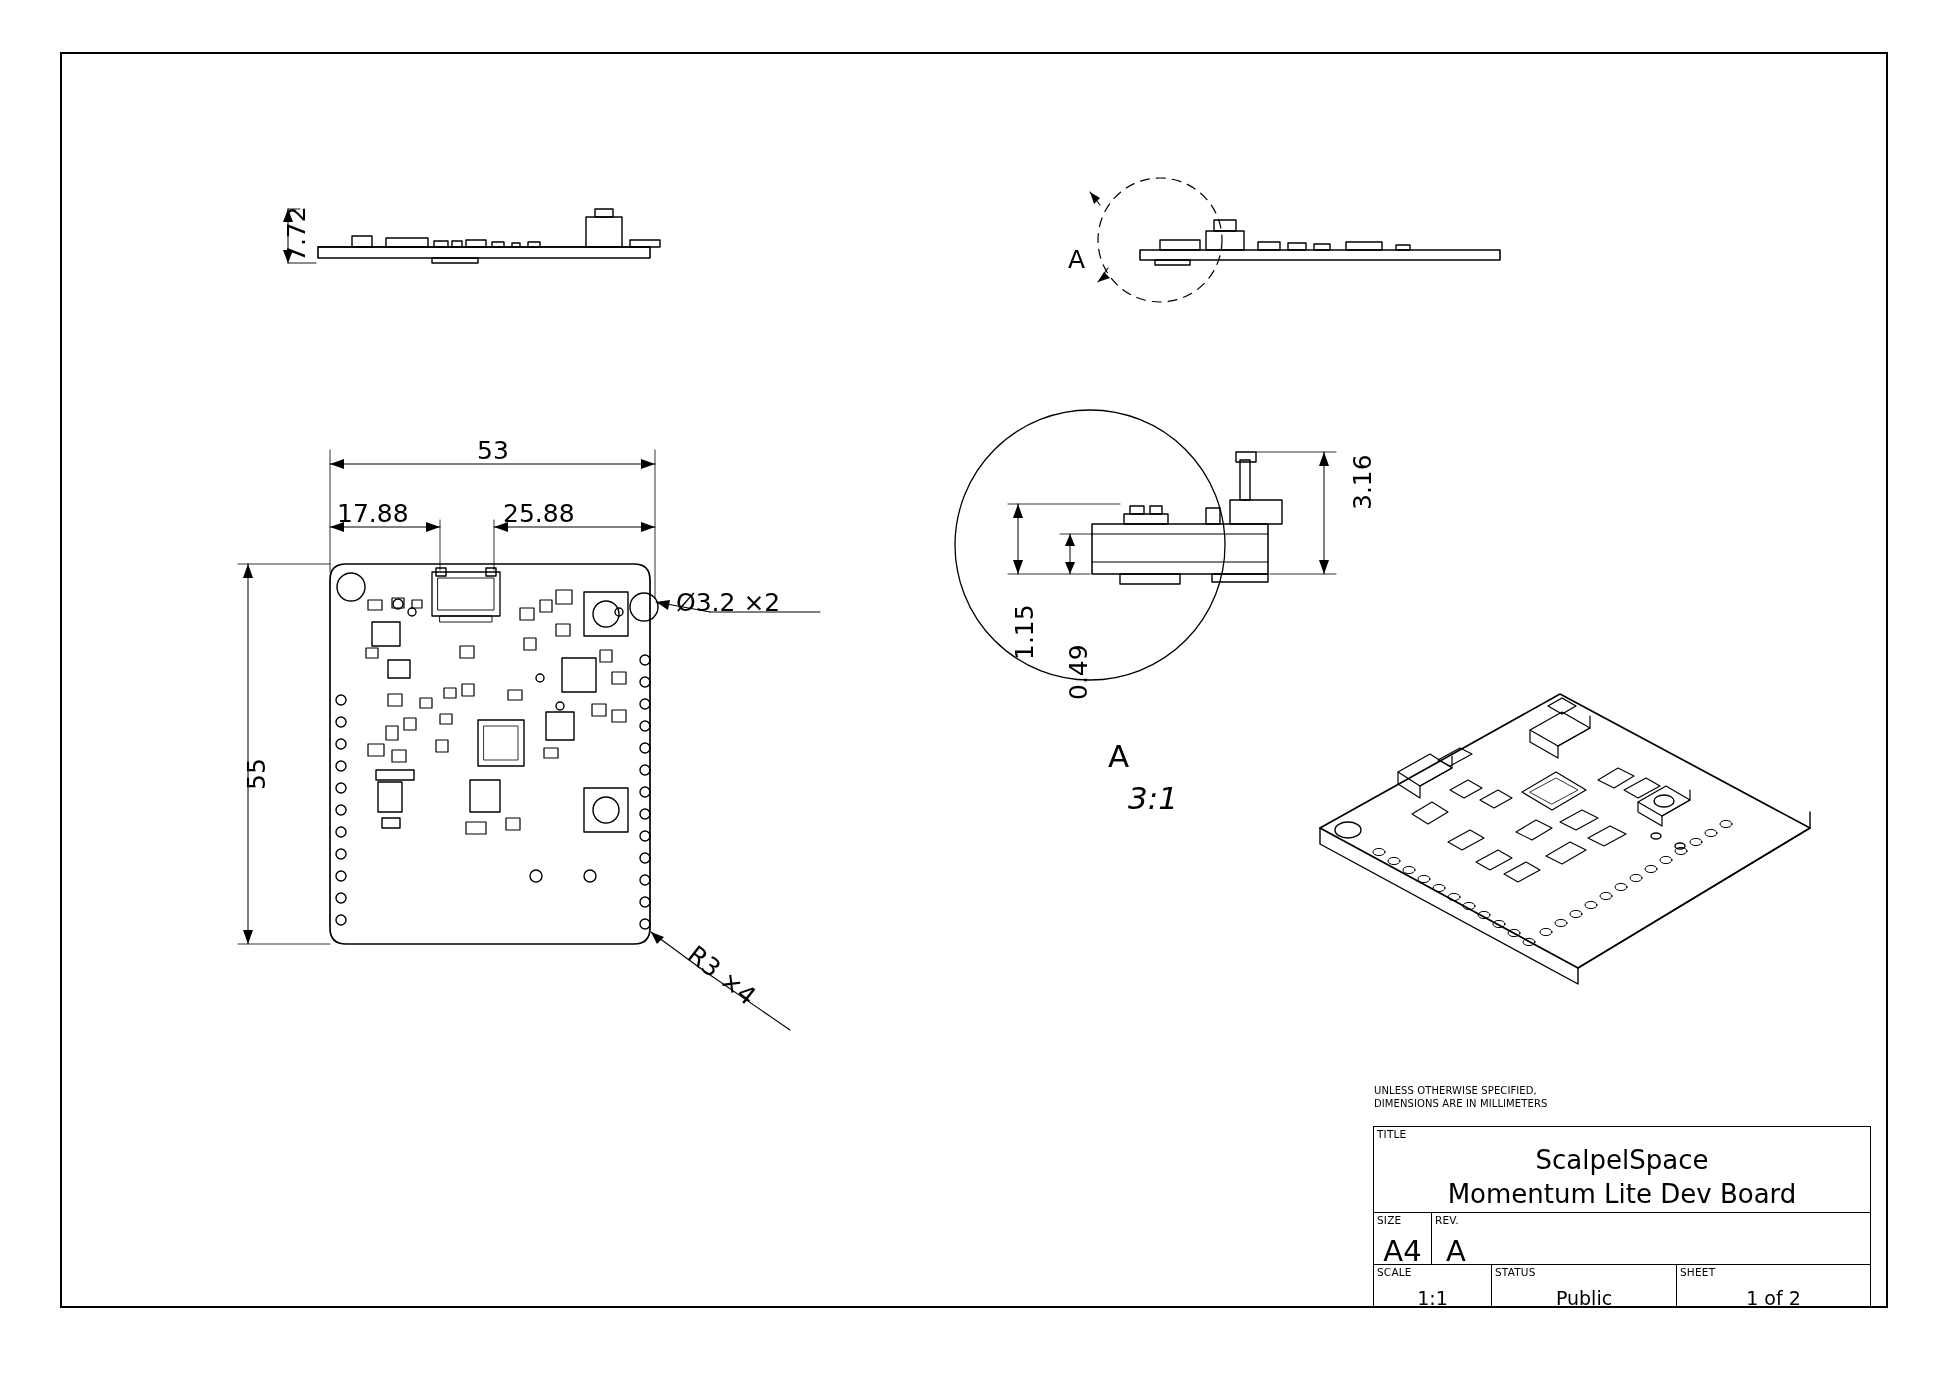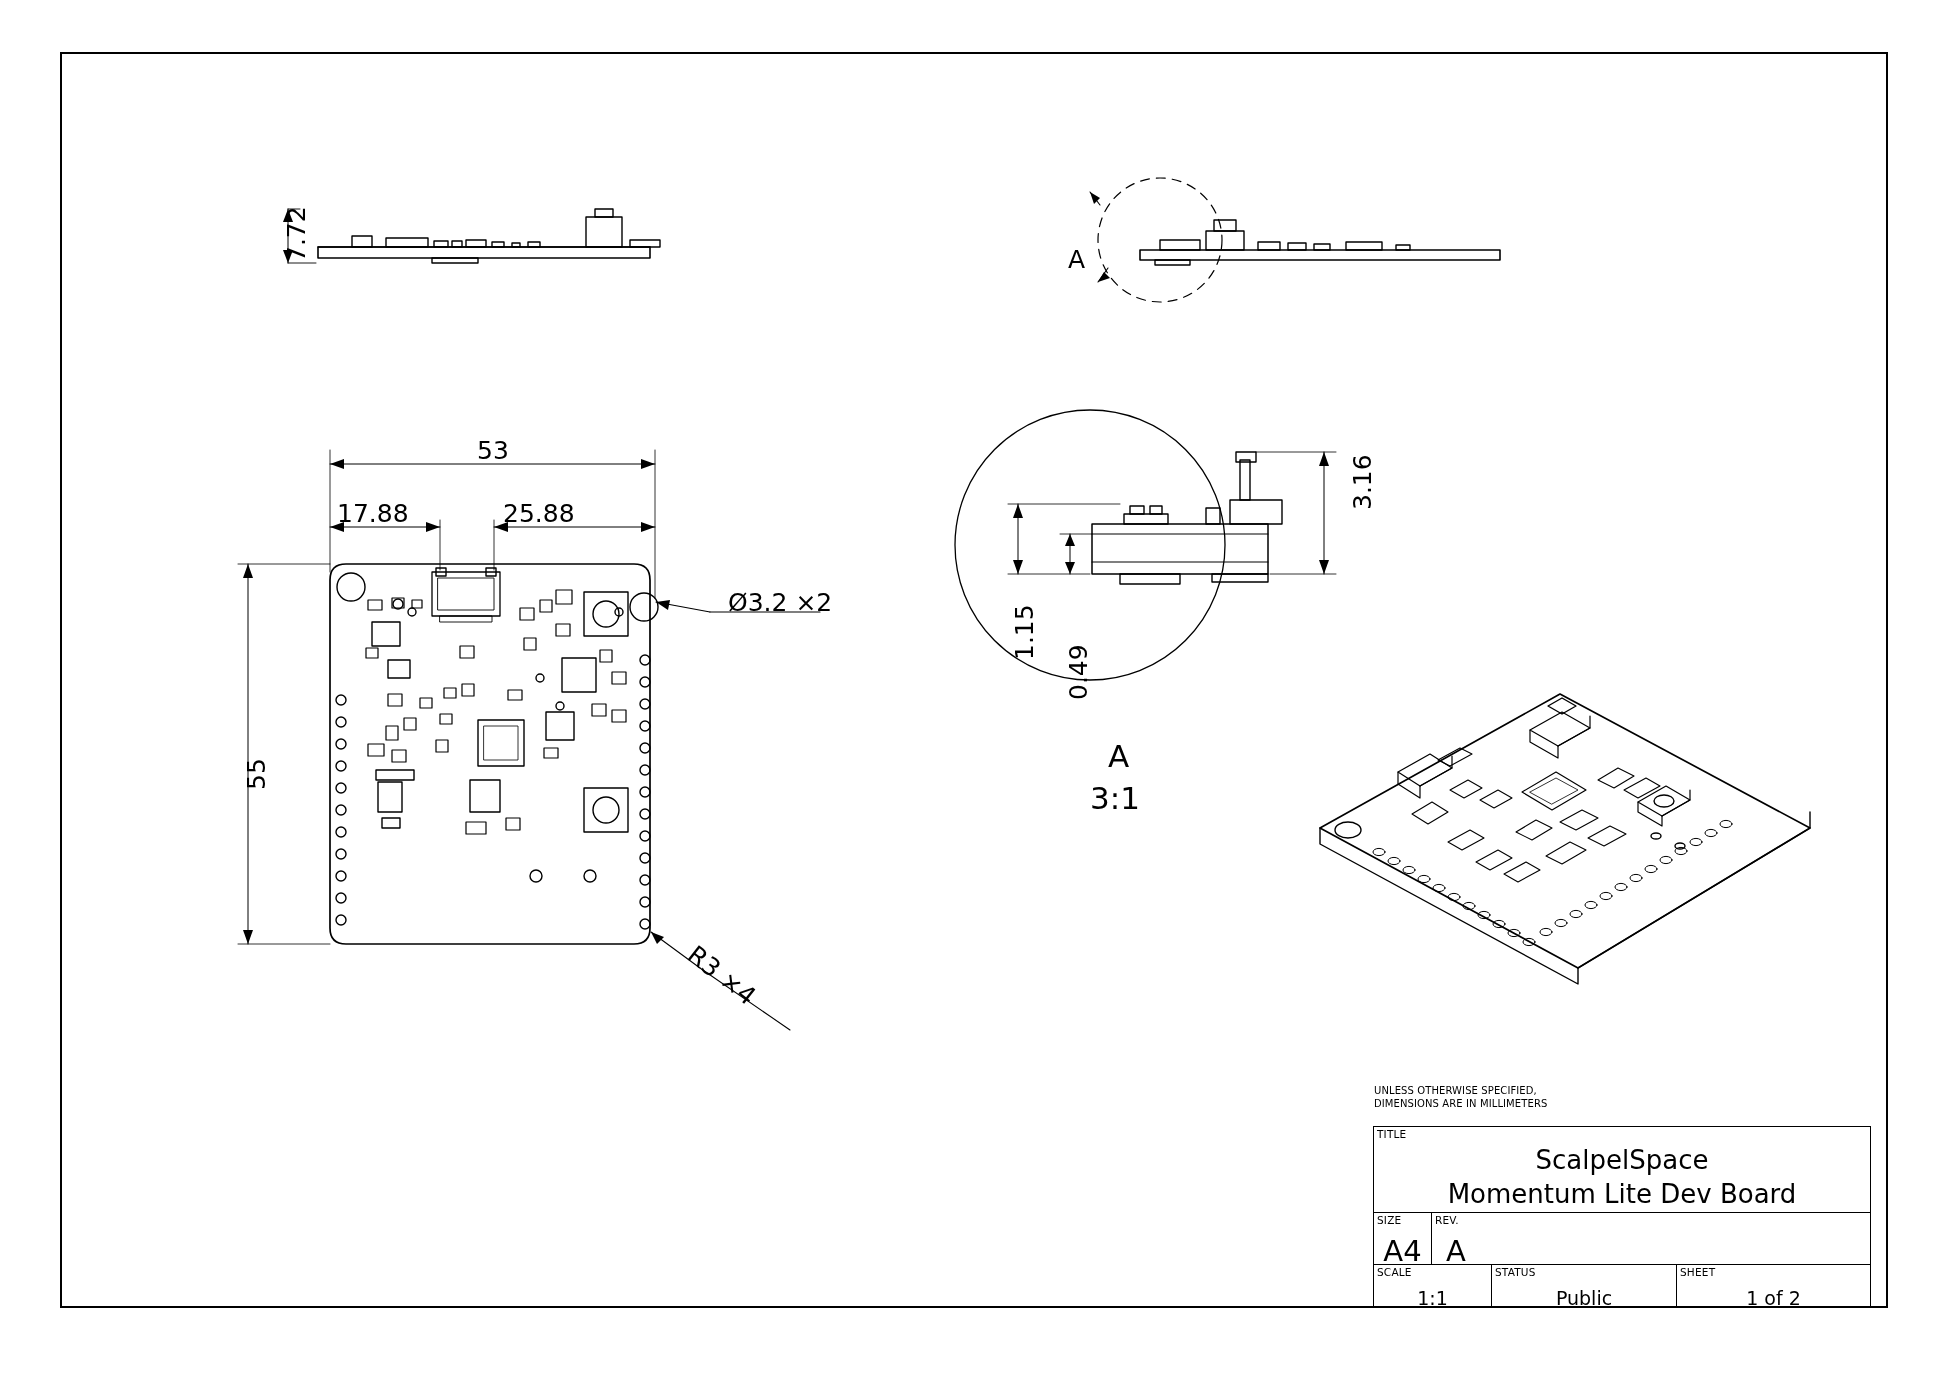--- a/index.html
+++ b/index.html
@@ -398,28 +398,28 @@
   </svg>
 
   <div class="lbl rot" style="left:282px; top:262px;">7.72</div>
 
   <div class="lbl" style="left:1068px; top:245px;">A</div>
 
   <div class="lbl" style="left:477px; top:436px;">53</div>
   <div class="lbl" style="left:337px; top:499px;">17.88</div>
   <div class="lbl" style="left:503px; top:499px;">25.88</div>
   <div class="lbl rot" style="left:242px; top:790px;">55</div>
-  <div class="lbl" style="left:728px; top:588px;">Ø3.2 ×2</div>
+  <div class="lbl" style="left:676px; top:588px;">Ø3.2 ×2</div>
   <div class="lbl" style="left:700px; top:940px; transform-origin:0 0; transform:rotate(38deg);">R3 ×4</div>
 
   <div class="lbl rot" style="left:1348px; top:510px;">3.16</div>
   <div class="lbl rot" style="left:1010px; top:660px;">1.15</div>
   <div class="lbl rot" style="left:1064px; top:700px;">0.49</div>
   <div class="lbl big" style="left:1108px; top:738px;">A</div>
-  <div class="lbl big" style="left:1090px; top:780px;">3:1</div>
+  <div class="lbl big" style="left:1128px; top:780px;font-style:italic;">3:1</div>
 
   <div class="notes">
     <div>UNLESS OTHERWISE SPECIFIED,</div>
     <div>DIMENSIONS ARE IN MILLIMETERS</div>
   </div>
 
   <div id="titleblock">
     <div class="tb-row" id="tb-title-row">
       <div class="tb-cell" id="tb-title-cell">
         <span class="tb-tag">TITLE</span>

